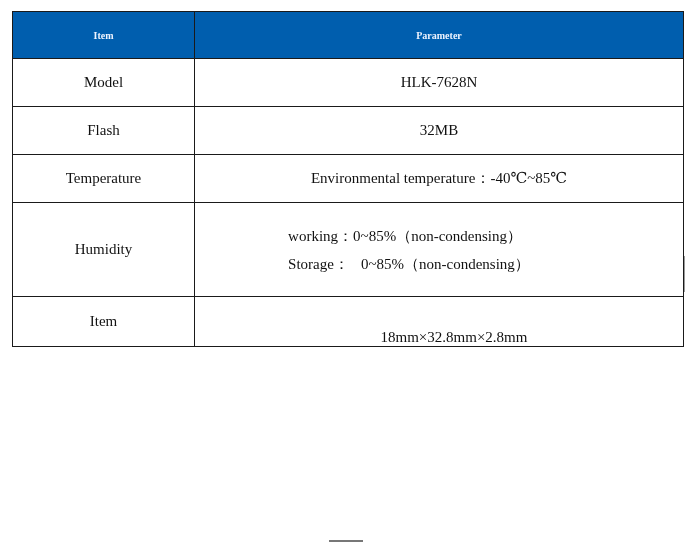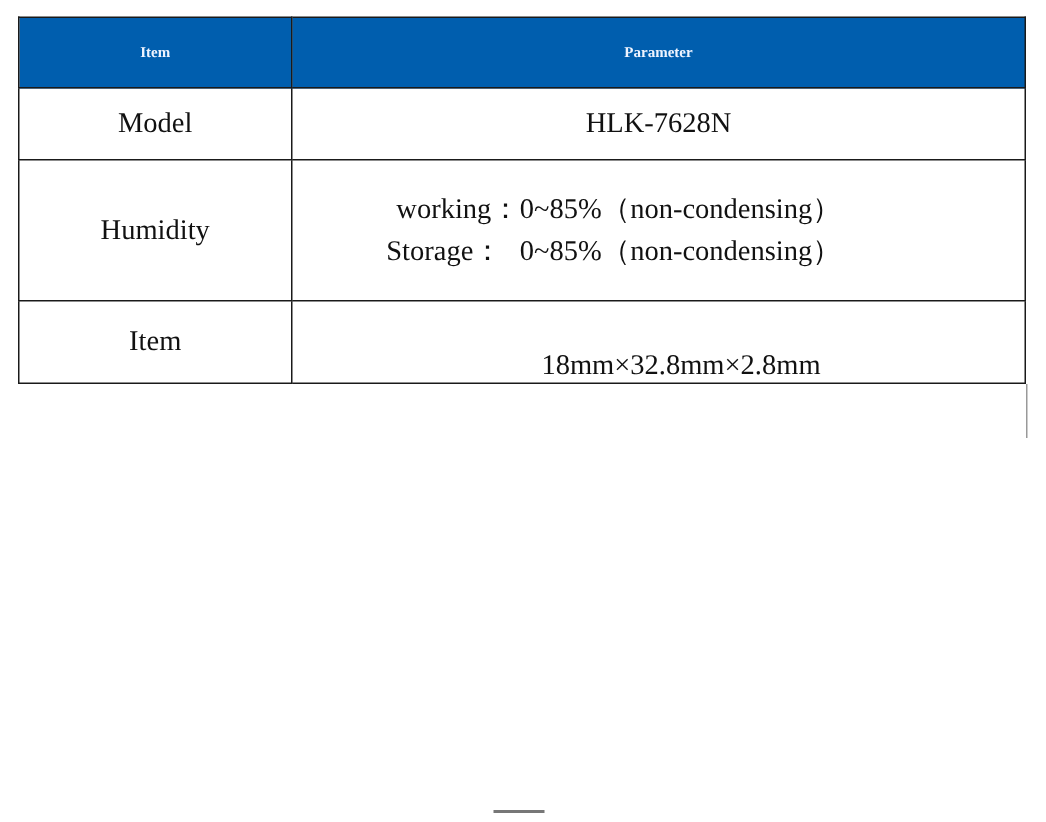--- a/index.html
+++ b/index.html
@@ -1,30 +1,30 @@
 <!DOCTYPE html>
 <html><head>
 <meta charset="utf-8">
 <style>
   html, body { margin: 0; padding: 0; background: #ffffff; }
   body { width: 697px; height: 548px; position: relative; overflow: hidden;
          font-family: "Liberation Serif", "DejaVu Serif", serif; color: #111; }
   .spec-table { position: absolute; left: 12px; top: 11px; width: 671px;
                 border-collapse: collapse; table-layout: fixed; }
   .spec-table th, .spec-table td { border: 1.5px solid #1a1a1a; text-align: center;
-                vertical-align: middle; font-size: 19px; padding: 0; }
+                vertical-align: middle; font-size: 15px; padding: 0; }
   .spec-table col.c1 { width: 182px; }
   .spec-table col.c2 { width: 489px; }
   .spec-table thead th { background: #005eae; color: #eef4ff; font-weight: bold;
                 font-size: 10px; height: 46px; border-color: #1a1a1a; }
   .spec-table tbody tr.r { height: 48px; }
   .spec-table tbody tr.r-tall { height: 94px; }
   .spec-table tbody tr.r-size { height: 50px; }
   .spec-table tbody tr.gray-line td { border-top-color: #6a6a6a; }
-  .multi { display: inline-block; text-align: right; line-height: 28px; margin-left: -60px; }
+  .multi { display: inline-block; text-align: left; line-height: 28px; margin-left: -60px; }
   .multi .sp { display: inline-block; width: 12px; }
   .size-val { display: inline-block; margin-left: 30px; margin-top: 32px; }
   .artifact-bottom { position: absolute; left: 329px; top: 540px; width: 34px; height: 2px;
                 background: #777; }
   .artifact-right { position: absolute; left: 684px; top: 256px; width: 1px; height: 36px;
                 background: #999; }
 </style>
 </head>
 <body>
 
@@ -36,20 +36,28 @@
   <thead>
     <tr>
       <th>Item</th>
       <th>Parameter</th>
     </tr>
   </thead>
   <tbody>
     <tr class="r gray-line">
       <td>Model</td>
       <td>HLK-7628N</td>
+    </tr>
+    <tr class="r">
+      <td>Flash</td>
+      <td>32MB</td>
+    </tr>
+    <tr class="r gray-line">
+      <td>Temperature</td>
+      <td>Environmental temperature：-40℃~85℃</td>
     </tr>
     <tr class="r-tall gray-line">
       <td>Humidity</td>
       <td>
         <div class="multi">
           <div>
             <span>working：</span><span>0~85%（non-condensing）</span>
           </div>
           <div>
             <span>Storage：</span><span class="sp"></span><span>0~85%（non-condensing）</span>

